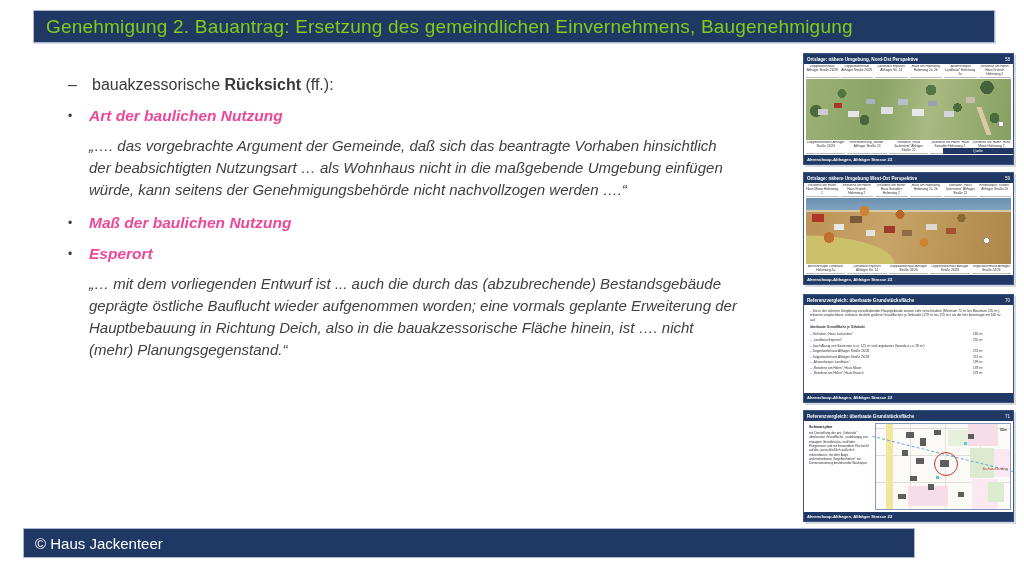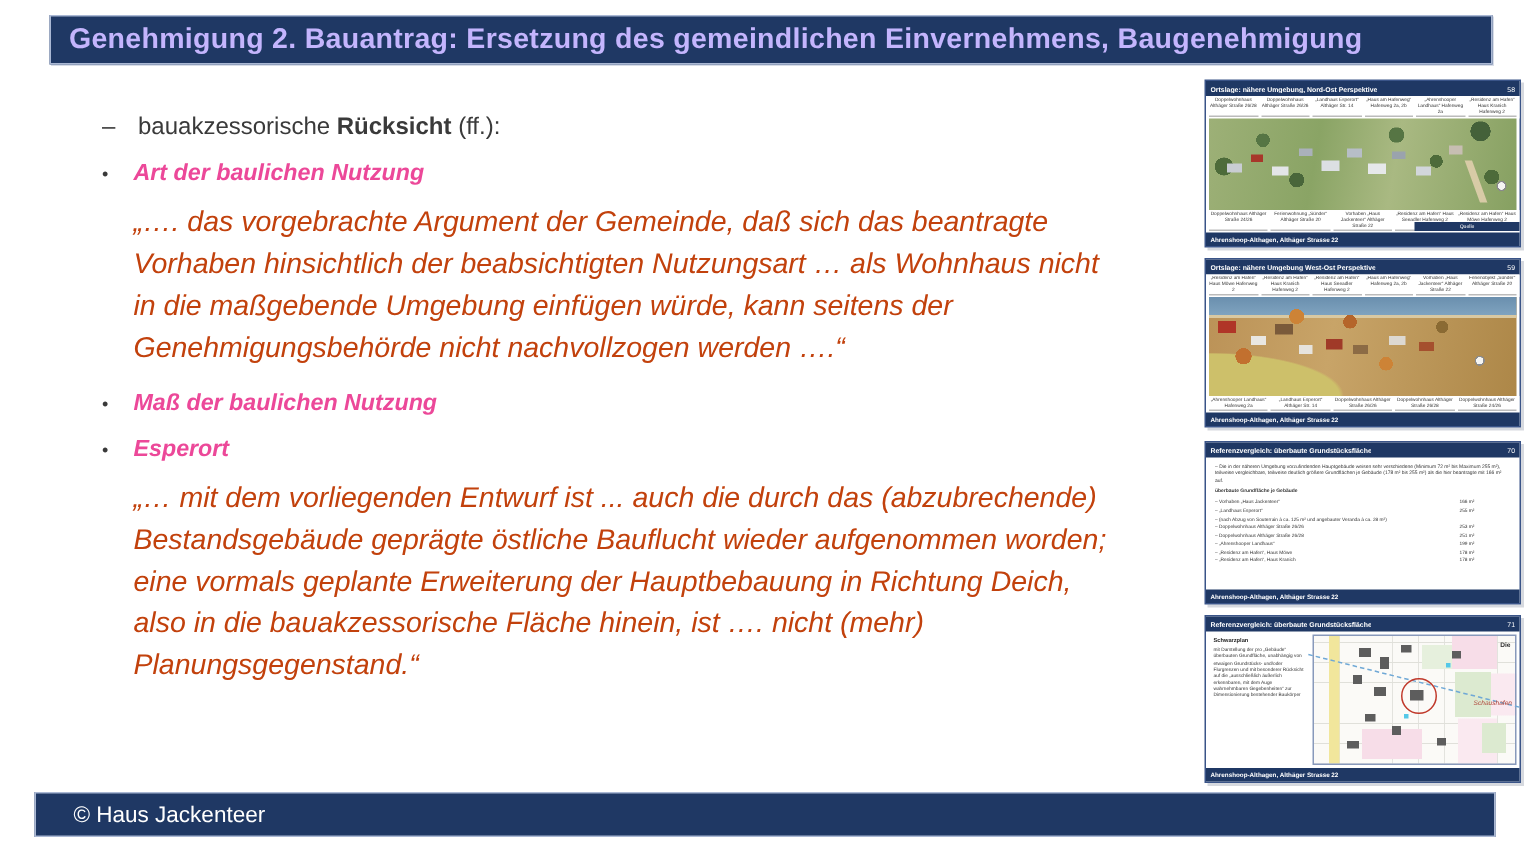--- a/index.html
+++ b/index.html
@@ -3,37 +3,37 @@
 <meta charset="utf-8">
 <style>
   html,body{margin:0;padding:0;background:#fff;}
   .page{position:relative;width:1024px;height:576px;background:#fff;overflow:hidden;
         font-family:"Liberation Sans",sans-serif;color:#3a3a3a;}
 
   
   .title-bar{position:absolute;left:33px;top:10px;width:962px;height:33px;
       background:#1f3864;border:1px solid #aab8d4;box-shadow:1px 1px 0 #d8dde8;
       display:flex;align-items:center;box-sizing:border-box;padding:0 12px;}
-  .title-bar span{color:#c4b5fd;font-weight:bold;font-size:19px;letter-spacing:.2px;white-space:nowrap;}
-
-  
-  .footer-bar{position:absolute;left:23px;top:528px;width:974px;height:30px;
+  .title-bar span{color:#84cc16;font-weight:normal;font-size:19px;letter-spacing:.2px;white-space:nowrap;}
+
+  
+  .footer-bar{position:absolute;left:23px;top:528px;width:892px;height:30px;
       background:#1f3864;border:1px solid #aab8d4;box-sizing:border-box;
-      display:flex;align-items:center;padding:0 25px;}
+      display:flex;align-items:center;padding:0 11px;}
   .footer-bar span{color:#fff;font-size:15px;}
 
   
   .body{position:absolute;left:68px;top:76px;width:715px;}
   .l1{display:flex;font-size:16px;color:#3a3a3a;}
   .l1 .dash{width:24px;flex:none;}
   .sec{margin:0;}
   .h2row{display:flex;margin:13px 0 10px;}
   .h2row .dot{width:21px;flex:none;font-size:12px;padding-top:2px;}
   .h2row h2{margin:0;font-size:15.5px;font-weight:bold;font-style:italic;color:#ec4899;}
-  .quote{font-style:italic;font-size:19px;line-height:1.47;color:#c2410c;
+  .quote{font-style:italic;font-size:15px;line-height:1.47;color:#404040;
          margin:0 0 12px 21px;width:650px;}
 
   
   .thumb{position:absolute;left:803px;width:211px;background:#fff;
       border:1px solid #3a5488;box-sizing:border-box;display:flex;flex-direction:column;
       box-shadow:2px 2px 0 rgba(120,130,150,.3);margin:0;}
   .th{background:#1f3864;height:10px;flex:none;display:flex;align-items:center;
       justify-content:space-between;padding:0 3px;}
   .th .tht{color:#fff;font-size:4.6px;font-weight:bold;white-space:nowrap;overflow:hidden;}
   .th .thn{color:#fff;font-size:4.6px;}

